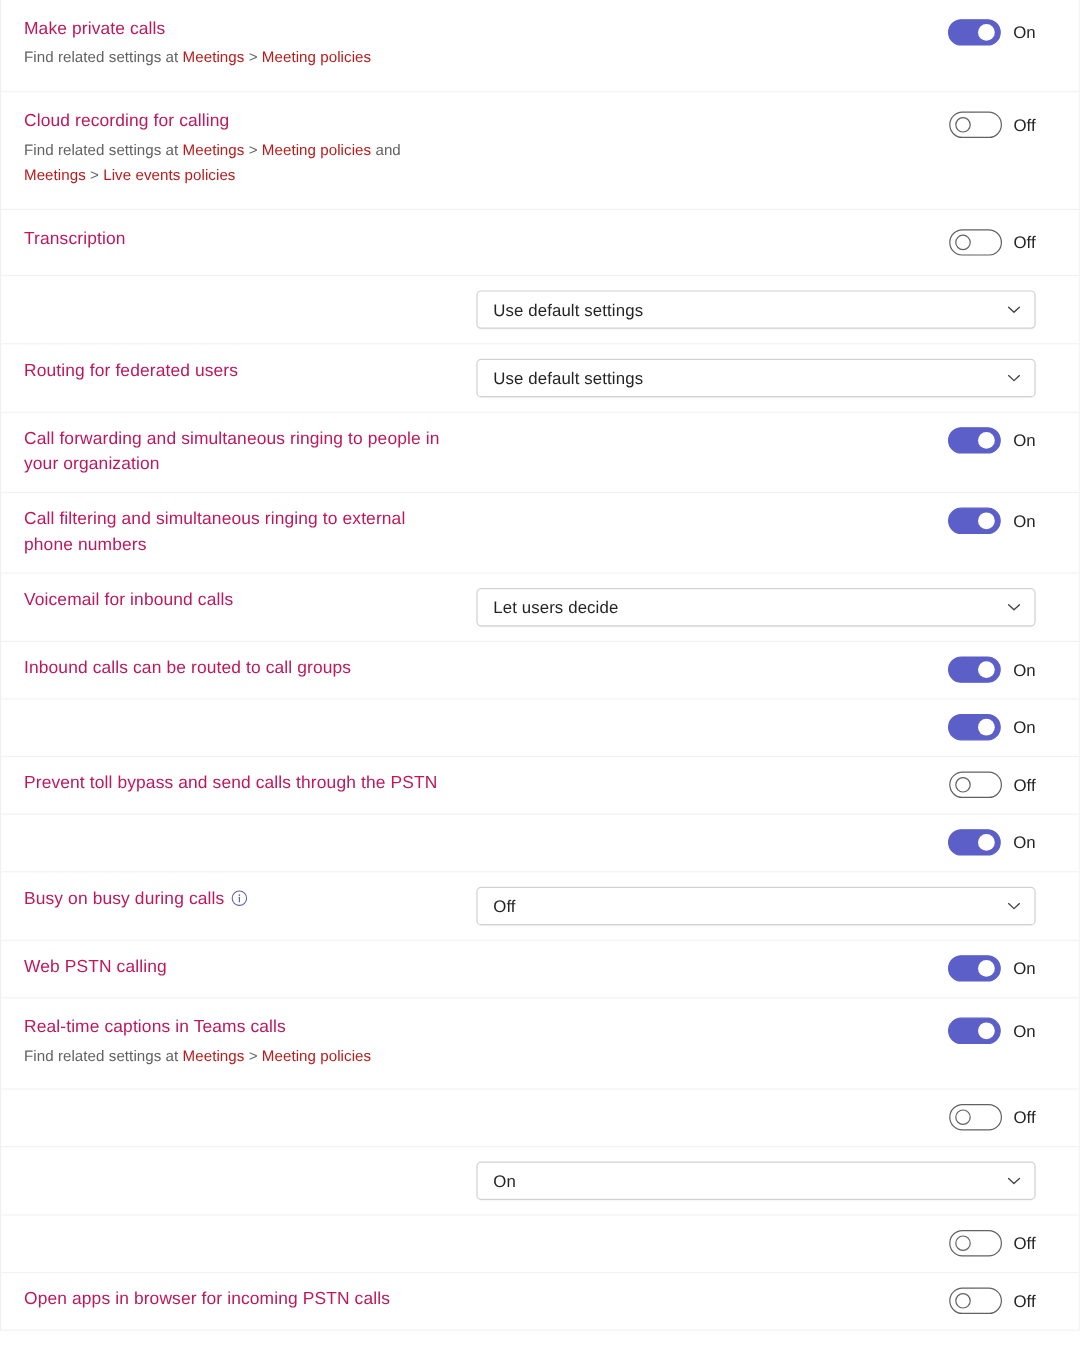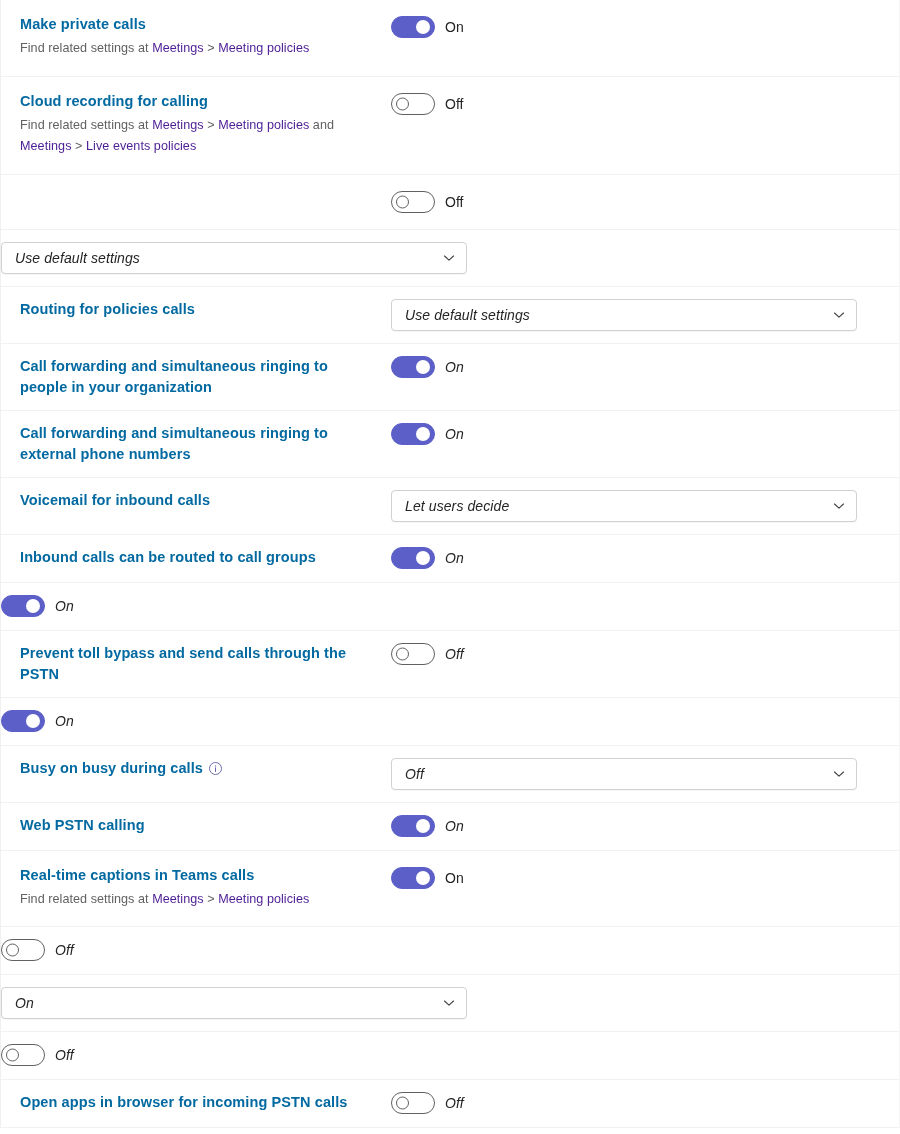--- a/index.html
+++ b/index.html
@@ -35,40 +35,41 @@
     flex: 0 0 390px;
     padding-left: 19px;
     padding-right: 14px;
   }
 
   .control-col {
     flex: 1 1 auto;
     display: flex;
     align-items: center;
     padding-right: 36px;
+    justify-content: flex-end;
   }
 
   .setting-title {
     font-size: 14.5px;
     line-height: 21px;
-    color: #0369a1;
-    font-weight: 700;
+    color: #be185d;
+    font-weight: 400;
     letter-spacing: 0.1px;
   }
 
   .setting-sub {
     font-size: 12.6px;
     line-height: 21.5px;
     color: #616161;
     margin-top: 3px;
     letter-spacing: 0.05px;
   }
 
   .lnk {
-    color: #4c1d95;
+    color: #b91c1c;
     text-decoration: none;
     cursor: pointer;
   }
 
   
   .toggle-wrap {
     display: flex;
     align-items: center;
     gap: 10px;
   }
@@ -142,21 +143,21 @@
     vertical-align: -3px;
     margin-left: 5px;
     width: 15px;
     height: 15px;
     cursor: pointer;
   }
 
   
   .row-pad-lg { padding-top: 14px; padding-bottom: 16px; }
   .ctl-top { align-items: flex-start; padding-top: 2px; }
-  .ctl-mid { align-items: center; font-style: italic; }
+  .ctl-mid { align-items: center; }
 </style>
 </head>
 <body>
 
 <div class="settings-panel" id="panel">
     <div class="setting-row row-pad-lg">
       <div class="label-col">
         <div class="setting-title">Make private calls</div>
         <div class="setting-sub">Find related settings at <span class="lnk">Meetings</span> &gt; <span class="lnk">Meeting policies</span></div>
       </div>
@@ -178,20 +179,21 @@
         <div class="toggle-wrap">
           <div class="toggle off" role="switch" aria-checked="false">
             <span class="knob"></span>
           </div>
           <span class="toggle-state">Off</span>
         </div>
       </div>
     </div>
     <div class="setting-row row-pad-lg">
       <div class="label-col">
+        <div class="setting-title">Transcription</div>
       </div>
       <div class="control-col ctl-top">
         <div class="toggle-wrap">
           <div class="toggle off" role="switch" aria-checked="false">
             <span class="knob"></span>
           </div>
           <span class="toggle-state">Off</span>
         </div>
       </div>
     </div>
@@ -202,21 +204,21 @@
           <span style="display: inline-flex;">
             <svg class="chev" viewBox="0 0 12 12" fill="none" xmlns="http://www.w3.org/2000/svg" aria-hidden="true">
               <path d="M1.5 4L6 8.2L10.5 4" stroke="currentColor" stroke-width="1.1" stroke-linecap="round" stroke-linejoin="round"></path>
             </svg>
           </span>
         </div>
       </div>
     </div>
     <div class="setting-row">
       <div class="label-col">
-        <div class="setting-title">Routing for policies calls</div>
+        <div class="setting-title">Routing for federated users</div>
       </div>
       <div class="control-col ctl-mid">
         <div class="dropdown">
           <span class="dd-value">Use default settings</span>
           <span style="display: inline-flex;">
             <svg class="chev" viewBox="0 0 12 12" fill="none" xmlns="http://www.w3.org/2000/svg" aria-hidden="true">
               <path d="M1.5 4L6 8.2L10.5 4" stroke="currentColor" stroke-width="1.1" stroke-linecap="round" stroke-linejoin="round"></path>
             </svg>
           </span>
         </div>
@@ -230,21 +232,21 @@
         <div class="toggle-wrap">
           <div class="toggle on" role="switch" aria-checked="true">
             <span class="knob"></span>
           </div>
           <span class="toggle-state">On</span>
         </div>
       </div>
     </div>
     <div class="setting-row">
       <div class="label-col">
-        <div class="setting-title">Call forwarding and simultaneous ringing to external phone numbers</div>
+        <div class="setting-title">Call filtering and simultaneous ringing to external phone numbers</div>
       </div>
       <div class="control-col ctl-mid">
         <div class="toggle-wrap">
           <div class="toggle on" role="switch" aria-checked="true">
             <span class="knob"></span>
           </div>
           <span class="toggle-state">On</span>
         </div>
       </div>
     </div>

